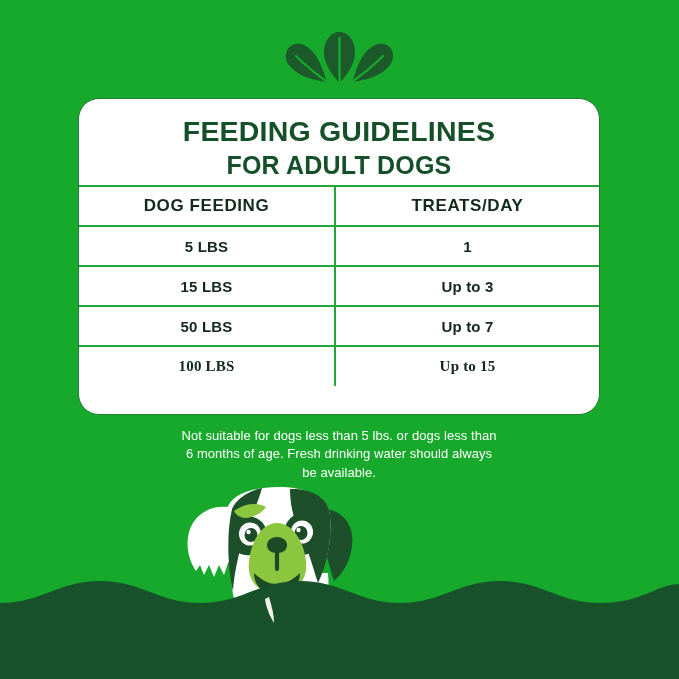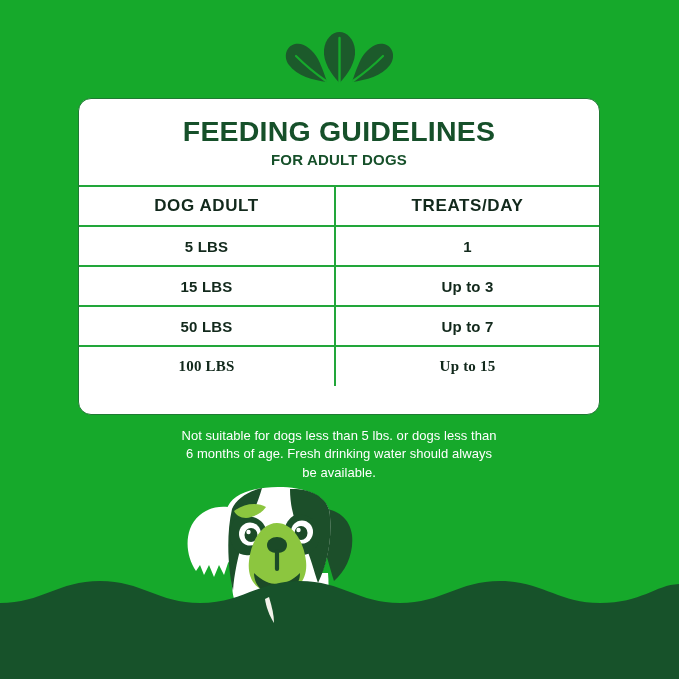--- a/index.html
+++ b/index.html
@@ -35,42 +35,42 @@
 
   
   #card {
     position: absolute;
     left: 78px;
     top: 98px;
     width: 522px;
     height: 317px;
     background: #ffffff;
     border: 1.5px solid #1f7a33;
-    border-radius: 13px;
+    border-radius: 21px;
     box-sizing: border-box;
     overflow: hidden;
   }
 
   #card-head {
     height: 88px;
     box-sizing: border-box;
     padding-top: 17px;
     text-align: center;
     border-bottom: 2px solid #22a63a;
   }
   #title {
     font-size: 28.5px;
     font-weight: bold;
     letter-spacing: 0.2px;
     color: #16502a;
     line-height: 1.08;
     white-space: nowrap;
   }
   #subtitle {
-    font-size: 15px;
+    font-size: 25px;
     font-weight: bold;
     letter-spacing: 0.2px;
     color: #16502a;
     margin-top: 4px;
     white-space: nowrap;
   }
 
   .trow {
     display: flex;
     height: 38px;
@@ -137,21 +137,21 @@
   <div id="card">
 
     <div id="card-head">
       <div id="title">FEEDING GUIDELINES</div>
       <div id="subtitle">FOR ADULT DOGS</div>
     </div>
 
     <div>
 
       <div class="trow header">
-        <div class="tcell left">DOG ADULT</div>
+        <div class="tcell left">DOG FEEDING</div>
         <div class="tcell right">TREATS/DAY</div>
       </div>
 
       <div class="trow">
         <div class="tcell left">5 LBS</div>
         <div class="tcell right">1</div>
       </div>
 
       <div class="trow">
         <div class="tcell left">15 LBS</div>

